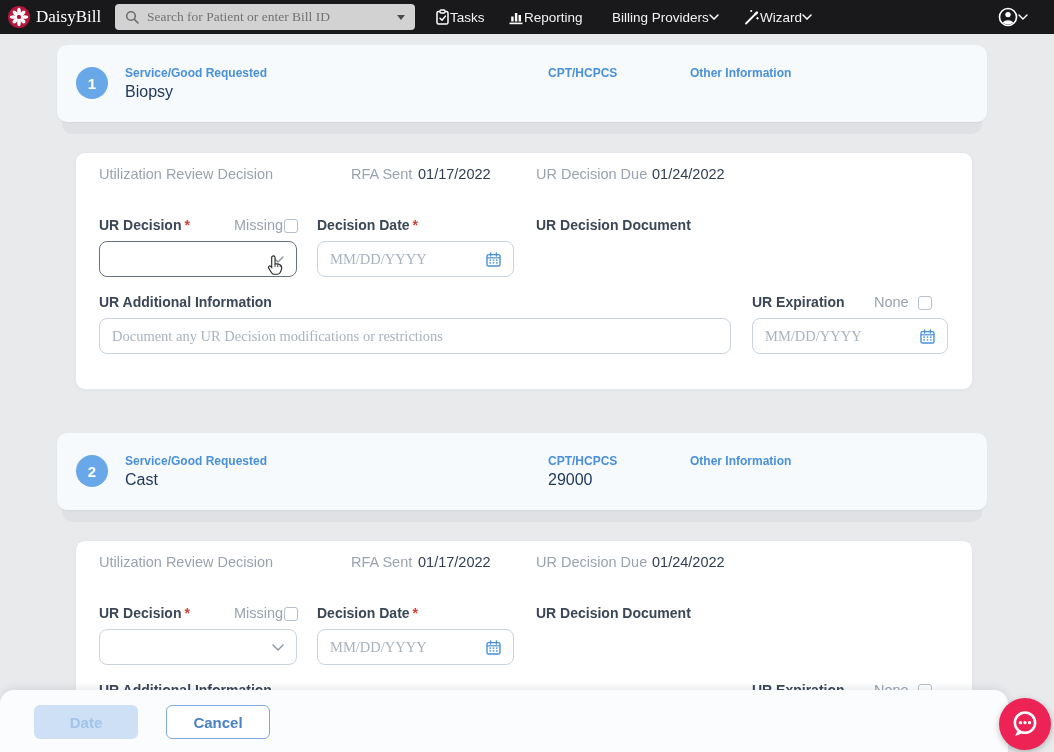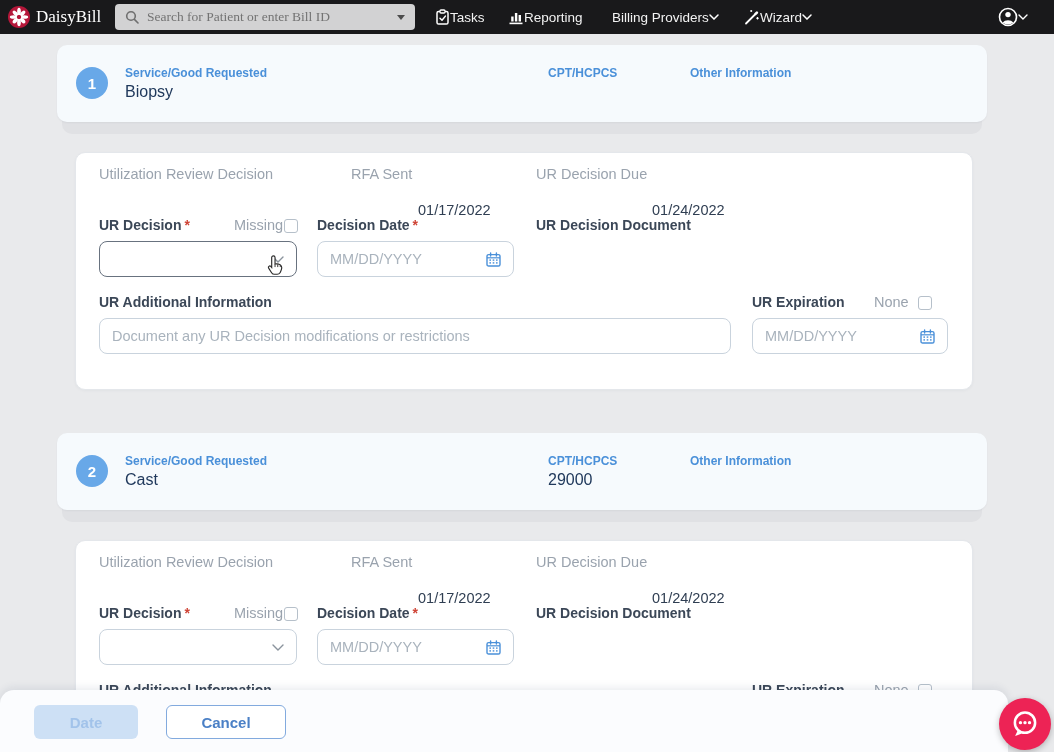--- a/index.html
+++ b/index.html
@@ -33,40 +33,40 @@
 
   .num { position:absolute; left:19px; top:22px; width:32px; height:32px; border-radius:50%;
          background:#68a8e8; color:#fff; font-weight:700; font-size:15px;
          display:flex; align-items:center; justify-content:center; }
   .bluelab { position:absolute; top:21px; font-size:12px; font-weight:700; color:#4a90d9; }
   .svc-name { position:absolute; left:68px; top:38px; font-size:16px; color:#20395c; }
   .cpt-val  { position:absolute; left:491px; top:38px; font-size:16px; color:#20395c; }
 
   .graylab { position:absolute; color:#9aa3ae; font-size:14.5px; }
   .lab { position:absolute; font-size:14px; font-weight:700; color:#3b4757; }
-  .val { position:absolute; font-size:14.5px; font-weight:500; color:#2f3e52;margin-top:36px; }
+  .val { position:absolute; font-size:14.5px; font-weight:500; color:#2f3e52; }
   .req { color:#cf4436; margin-left:3px; }
   .cb { position:absolute; width:14px; height:14px; border:1.5px solid #b6c0ca; border-radius:3px;
         background:#fff; cursor:pointer; }
   .select { position:absolute; height:36px; border:1px solid #c9d3dd; border-radius:8px; background:#fff;
             display:flex; align-items:center; justify-content:flex-end; padding:0 12px; cursor:pointer; }
   .select.hov { border-color:#68727f; }
   .field { position:absolute; height:36px; border:1px solid #c9d3dd; border-radius:8px; background:#fff;
            display:flex; align-items:center; padding:0 12px; gap:8px; }
   .field input { flex:1; min-width:0; border:none; outline:none; background:transparent;
-                 font-size:14.5px; color:#701a75; font-family:Liberation Sans, sans-serif; }
+                 font-size:14.5px; color:#701a75; font-family:Liberation Serif, serif; }
   .field input::placeholder { color:#a9b3bd; }
 
   
   .footer { position:absolute; left:0; top:690px; width:1008px; height:62px; background:#fbfcfe;
             border-radius:14px 14px 0 0; box-shadow:0 -2px 8px rgba(30,50,90,.10); z-index:20; }
   .btn-save { position:absolute; left:34px; top:15px; width:104px; height:34px; border:none;
               border-radius:6px; background:#cde0f5; color:#a2c3ea; font-weight:700; font-size:15px;
               font-family:"Liberation Sans",sans-serif; }
-  .btn-cancel { position:absolute; left:166px; top:15px; width:120px; height:34px;
+  .btn-cancel { position:absolute; left:166px; top:15px; width:104px; height:34px;
                 border:1px solid #82aade; border-radius:6px; background:#fff; color:#4b80c6;
                 font-weight:700; font-size:15px; cursor:pointer; font-family:"Liberation Sans",sans-serif; }
   .chat { position:absolute; left:999px; top:698px; width:52px; height:52px; border-radius:50%;
           background:#ed2355; z-index:30; display:flex; align-items:center; justify-content:center;
           box-shadow:0 2px 6px rgba(0,0,0,.25); cursor:pointer; }
   .cursor { position:absolute; left:266px; top:254px; z-index:40; pointer-events:none; }
 </style>
 </head>
 <body>
 

